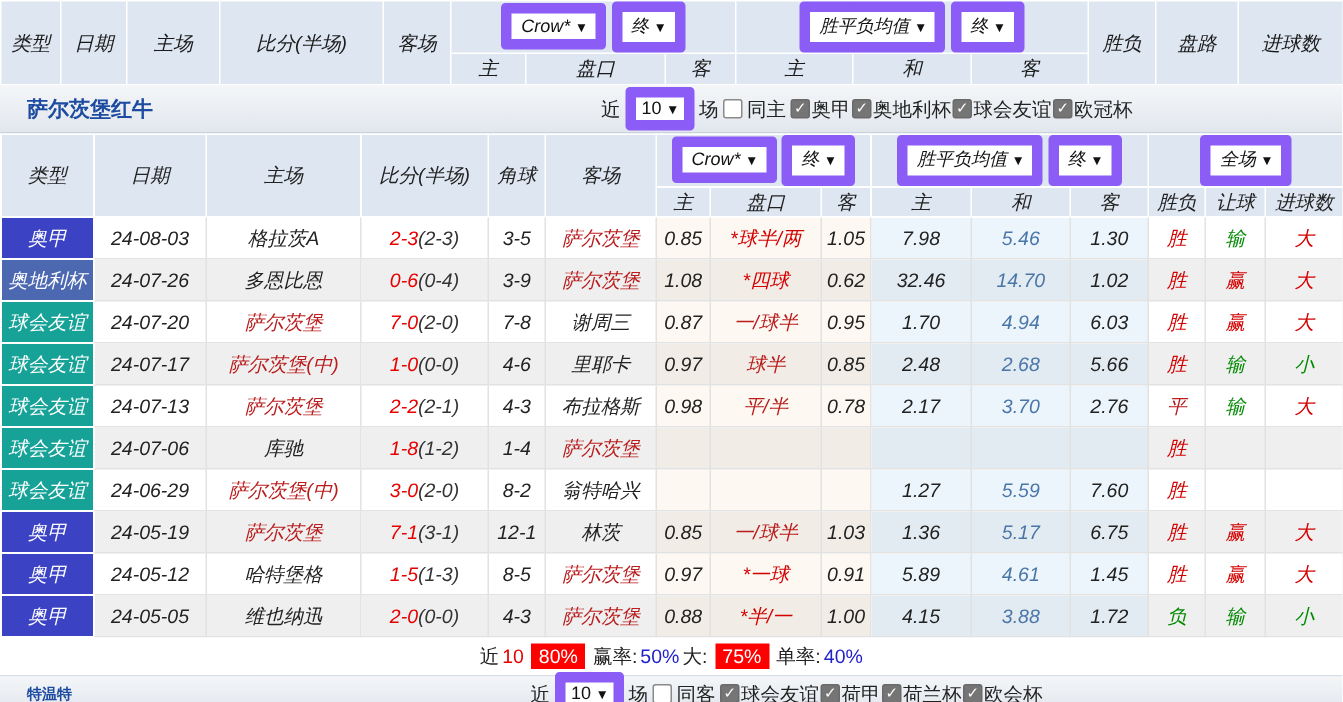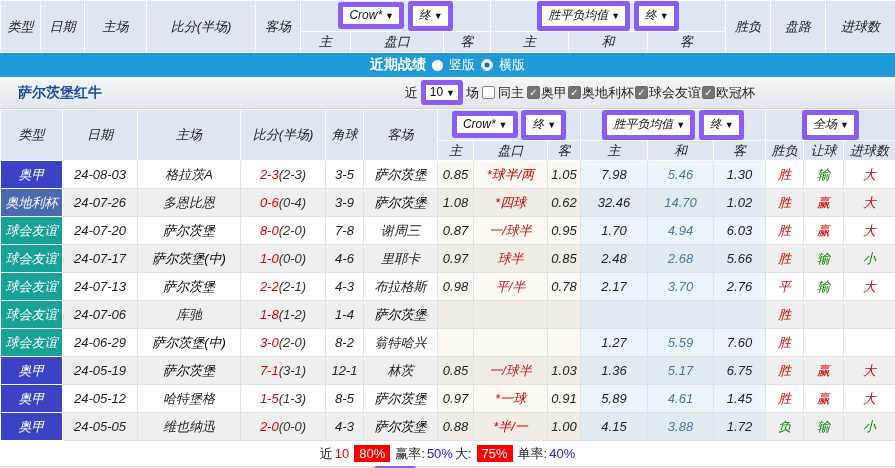--- a/index.html
+++ b/index.html
@@ -7,21 +7,21 @@
   body { font-family:"Liberation Sans","DejaVu Sans",sans-serif; font-size:13px; color:#222; background:#fff; }
   .page { width:895px; height:468px; }
 
   
   table { border-collapse:collapse; table-layout:fixed; width:895px;font-style:italic; }
   .hdr td { background:#dde6f1; border:1px solid #ffffff; text-align:center; vertical-align:middle; color:#1a1a1a; padding:0; }
   .hdr { background:#dde6f1; }
   .top-hdr { height:42px; }
   .top-hdr td { height:21px; }
 
-  .sel { display:inline-block; background:#fff; border:5px solid #8b5cf6; border-radius:3px; padding:1px 5px 2px 6px; font-size:12px; color:#111; white-space:nowrap; cursor:default; }
+  .sel { display:inline-block; background:#fff; border:7px solid #8b5cf6; border-radius:3px; padding:1px 5px 2px 6px; font-size:12px; color:#111; white-space:nowrap; cursor:default; }
   .sel .arr { font-size:9px; margin-left:3px; color:#111; }
 
   
   .banner { height:24px; background:#1f9ad6; color:#fff; display:flex; align-items:center; justify-content:center; gap:6px; }
   .banner .ttl { font-weight:bold; font-size:14px; }
   .radio { width:11px; height:11px; border-radius:50%; background:#fff; display:inline-block; }
   .radio.sel-on { box-shadow:inset 0 0 0 2.5px #fff; background:#0e6da0; border:1px solid #fff; width:12px; height:12px; }
 
   
   .team-row { height:32px; background:linear-gradient(#f4f6f8,#e2e7ee); display:flex; align-items:center; border-bottom:1px solid #c9d2dc; }
@@ -40,21 +40,21 @@
   tr.r-odd td.warm { background:#fdf8f1; }
   tr.r-even td.warm { background:#f1ece5; }
   tr.r-odd td.cool { background:#ecf5fb; }
   tr.r-even td.cool { background:#e2ebf1; }
   td.typec { color:#fff; border:1px solid #fff !important; font-size:13px; }
 
   .c-red { color:#d40000; }
   .c-green { color:#008a00; }
   .c-navy { color:#b91c1c; }
   .c-blue { color:#4a76a8; }
-  .grn { color:#000000; }
+  .grn { color:#b91c1c; }
   .score-f { color:#e60000; }
   .score-h { color:#333; }
 
   
   .stats { height:26px; display:flex; align-items:center; justify-content:center; gap:2px; background:#fff; font-size:13px; border-bottom:1px solid #d7dee6; }
   .stats .redtxt { color:#e60000; }
   .stats .bluetxt { color:#2222cc; }
   .stats .badge { background:#f00; color:#fff; padding:1px 5px; margin:0 3px; }
   .bottom-row { height:24px; }
   .bottom-row .team-name { font-size:10px; }
@@ -98,27 +98,20 @@
           <td>主</td>
           <td>盘口</td>
           <td>客</td>
           <td>主</td>
           <td>和</td>
           <td>客</td>
         </tr>
       </tbody>
   </table>
 
-  <div class="banner">
-    <span class="ttl">近期战绩</span>
-    <span class="radio"></span>
-    <span>竖版</span>
-    <span class="radio sel-on"></span>
-    <span>横版</span>
-  </div>
 
   <div class="team-row">
     <span class="team-name">萨尔茨堡红牛</span>
     <span class="filters" style="padding-right:140px;">
       <span>近</span>
       <span class="sel small"><span>10</span><span class="arr">▼</span></span>
       <span>场</span>
       <span class="cb"></span>
       <span>同主</span>
       <span id="home-leagues" style="display: inline-flex; align-items: center; gap: 1px;">
@@ -206,21 +199,21 @@
           <td class="cool c-blue">14.70</td>
           <td class="cool">1.02</td>
           <td class="c-red">胜</td>
           <td class="c-red">赢</td>
           <td class="c-red">大</td>
         </tr>
         <tr class="r-odd">
           <td class="typec" style="background: rgb(23, 162, 152);">球会友谊</td>
           <td>24-07-20</td>
           <td class="grn">萨尔茨堡</td>
-          <td><span class="score-f">8-0</span><span class="score-h">(2-0)</span></td>
+          <td><span class="score-f">7-0</span><span class="score-h">(2-0)</span></td>
           <td>7-8</td>
           <td>谢周三</td>
           <td class="warm">0.87</td>
           <td class="warm c-navy">一/球半</td>
           <td class="warm">0.95</td>
           <td class="cool">1.70</td>
           <td class="cool c-blue">4.94</td>
           <td class="cool">6.03</td>
           <td class="c-red">胜</td>
           <td class="c-red">赢</td>

